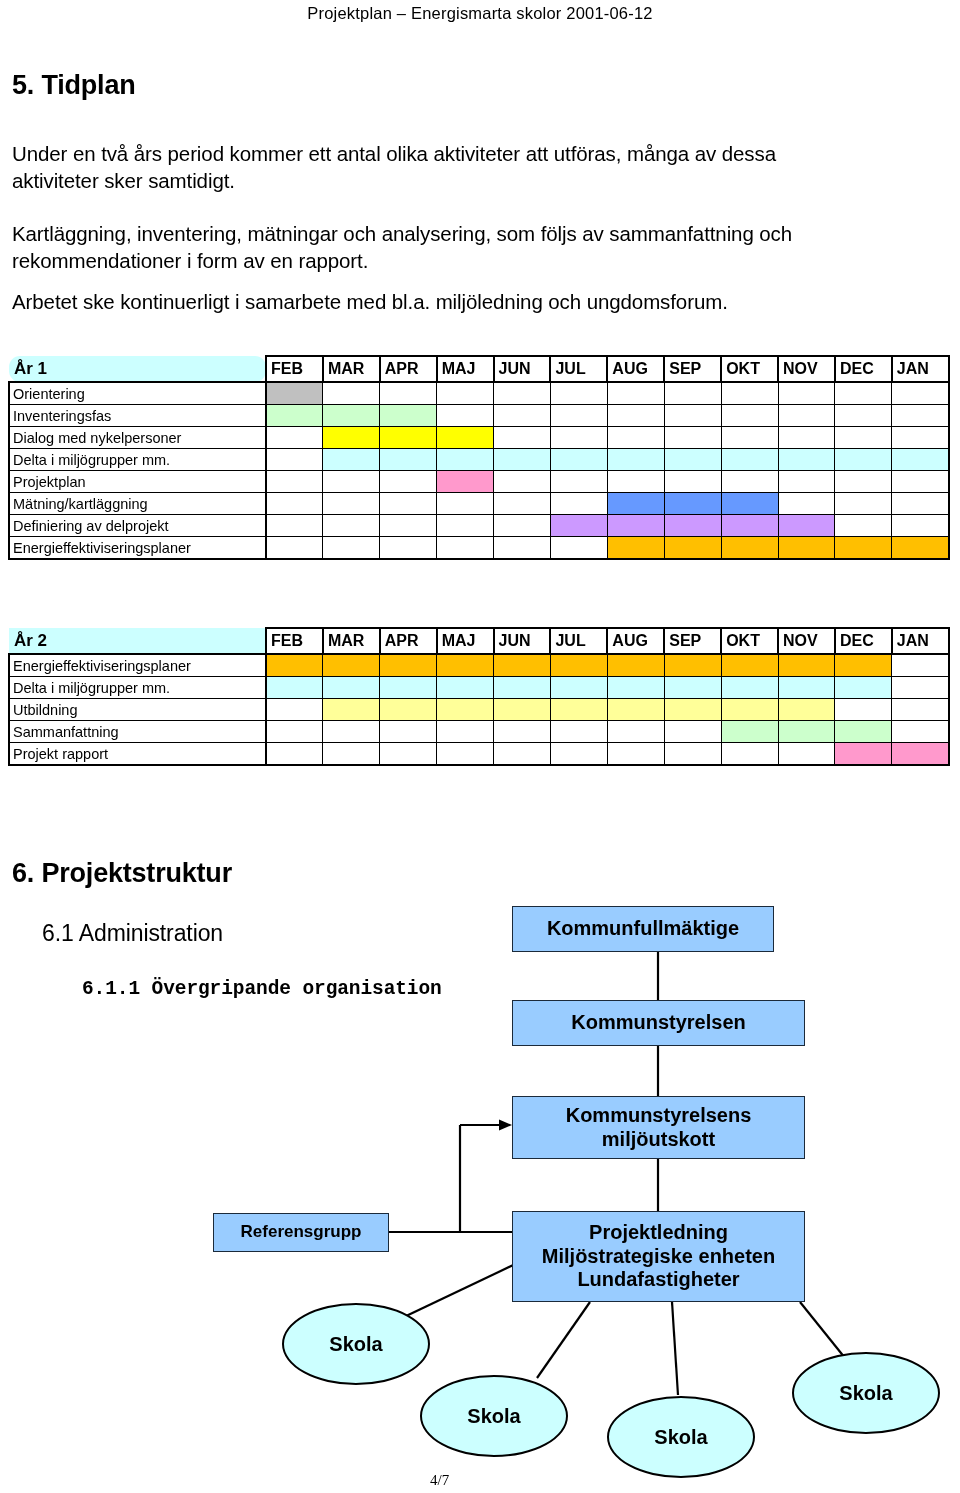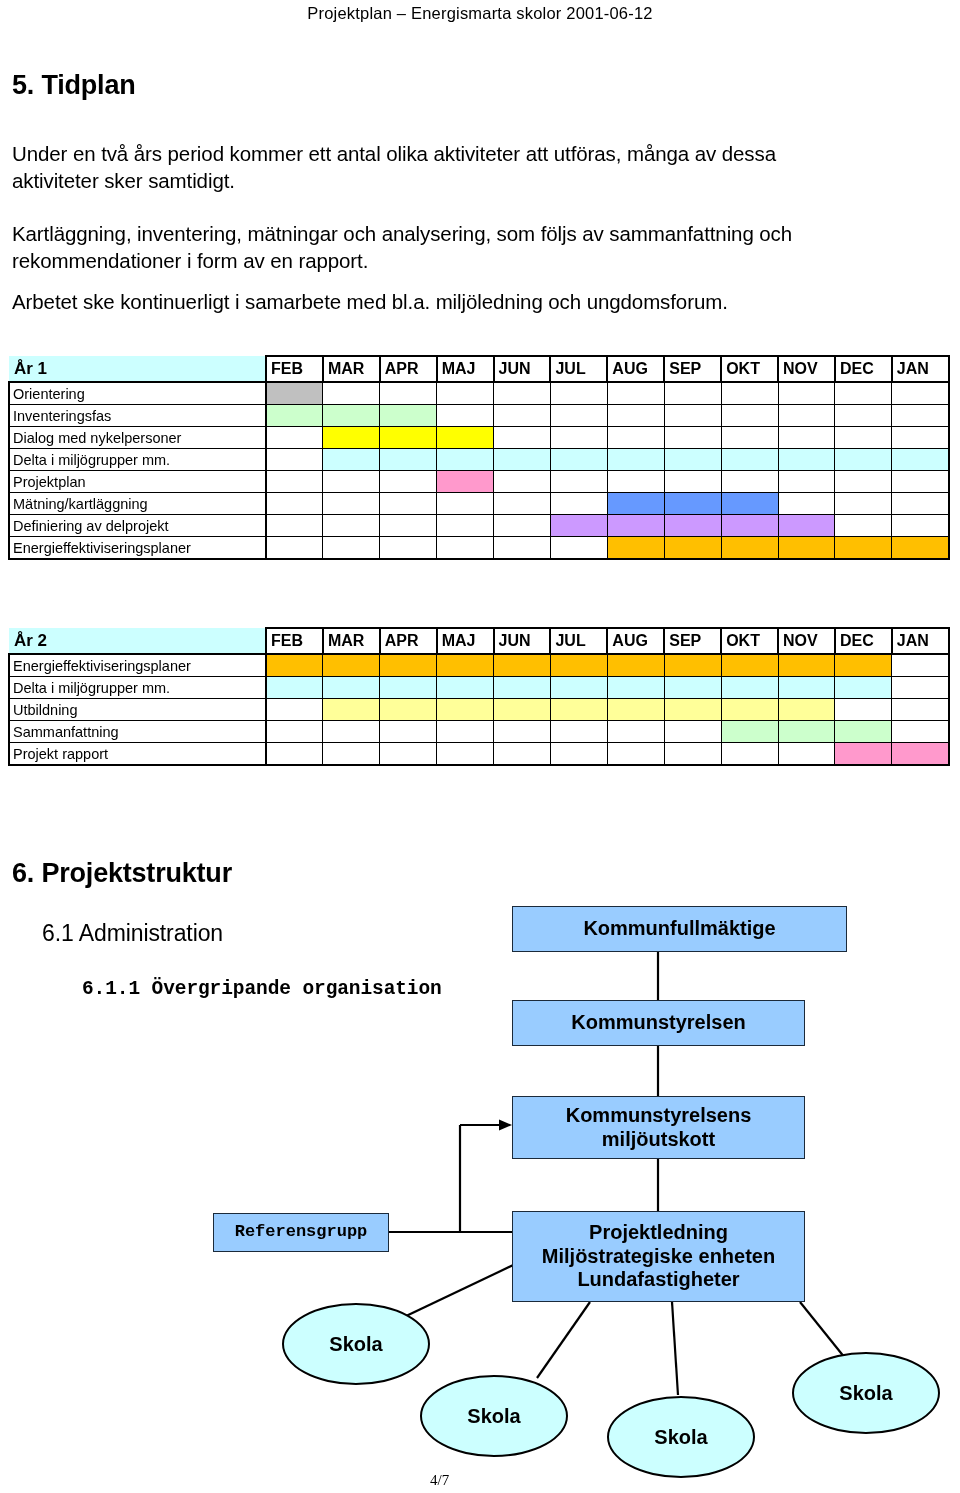--- a/index.html
+++ b/index.html
@@ -156,21 +156,21 @@
 <div class="para" style="left:12px; top:208px; width:880px;">Kartläggning, inventering, mätningar och analysering, som följs av sammanfattning och rekommendationer i form av en rapport.</div>
 <div class="para" style="left:12px; top:276px; width:880px;">Arbetet ske kontinuerligt i samarbete med bl.a. miljöledning och ungdomsforum.</div>
 
 <table class="gantt" id="gantt-0" style="left:8px; top:355px; width:940px;">
   <colgroup>
     <col style="width:257px">
     <col span="12" style="width:56.9px">
   </colgroup>
   <thead>
       <tr>
-        <th class="yearcell" style="height: 24px;">År 1</th>
+        <th class="yearcell" style="height: 24px; border-radius: 11px;">År 1</th>
         <th class="monthhead" style="height: 24px;">FEB</th>
         <th class="monthhead" style="height: 24px;">MAR</th>
         <th class="monthhead" style="height: 24px;">APR</th>
         <th class="monthhead" style="height: 24px;">MAJ</th>
         <th class="monthhead" style="height: 24px;">JUN</th>
         <th class="monthhead" style="height: 24px;">JUL</th>
         <th class="monthhead" style="height: 24px;">AUG</th>
         <th class="monthhead" style="height: 24px;">SEP</th>
         <th class="monthhead" style="height: 24px;">OKT</th>
         <th class="monthhead" style="height: 24px;">NOV</th>
@@ -420,30 +420,30 @@
   <line x1="460" y1="1232" x2="460" y2="1125" stroke="#000" stroke-width="2.2"></line>
   <line x1="460" y1="1125" x2="503" y2="1125" stroke="#000" stroke-width="2.2"></line>
   <polygon points="512,1125 499,1119.5 499,1130.5" fill="#000"></polygon>
 
   <line x1="528" y1="1258" x2="404" y2="1317" stroke="#000" stroke-width="2.2"></line>
   <line x1="590" y1="1302" x2="537" y2="1378" stroke="#000" stroke-width="2.2"></line>
   <line x1="672" y1="1302" x2="678" y2="1395" stroke="#000" stroke-width="2.2"></line>
   <line x1="800" y1="1302" x2="845" y2="1358" stroke="#000" stroke-width="2.2"></line>
 </svg>
 
-<div class="box" style="left:512px; top:906px; width:335px; height:46px; font-size:20px;">Kommunfullmäktige</div>
+<div class="box" style="left:512px; top:906px; width:262px; height:46px; font-size:20px;">Kommunfullmäktige</div>
 
 <div class="box" style="left:512px; top:1000px; width:293px; height:46px; font-size:20px;">Kommunstyrelsen</div>
 
 <div class="box" style="left:512px; top:1096px; width:293px; height:63px; font-size:20px; flex-direction:column;">
   <span>Kommunstyrelsens</span>
   <span>miljöutskott</span>
 </div>
 
-<div class="box" style="left:213px; top:1213px; width:176px; height:39px; font-size:17px;font-family:Liberation Mono, monospace;">Referensgrupp</div>
+<div class="box" style="left:213px; top:1213px; width:176px; height:39px; font-size:17px;">Referensgrupp</div>
 
 <div class="box" style="left:512px; top:1211px; width:293px; height:91px; font-size:20px; flex-direction:column;">
   <span>Projektledning</span>
   <span>Miljöstrategiske enheten</span>
   <span>Lundafastigheter</span>
 </div>
 
 <div class="ellipse" style="left:282px; top:1303px; width:148px; height:82px; font-size:20px;">Skola</div>
 <div class="ellipse" style="left:420px; top:1375px; width:148px; height:82px; font-size:20px;">Skola</div>
 <div class="ellipse" style="left:607px; top:1396px; width:148px; height:82px; font-size:20px;">Skola</div>

